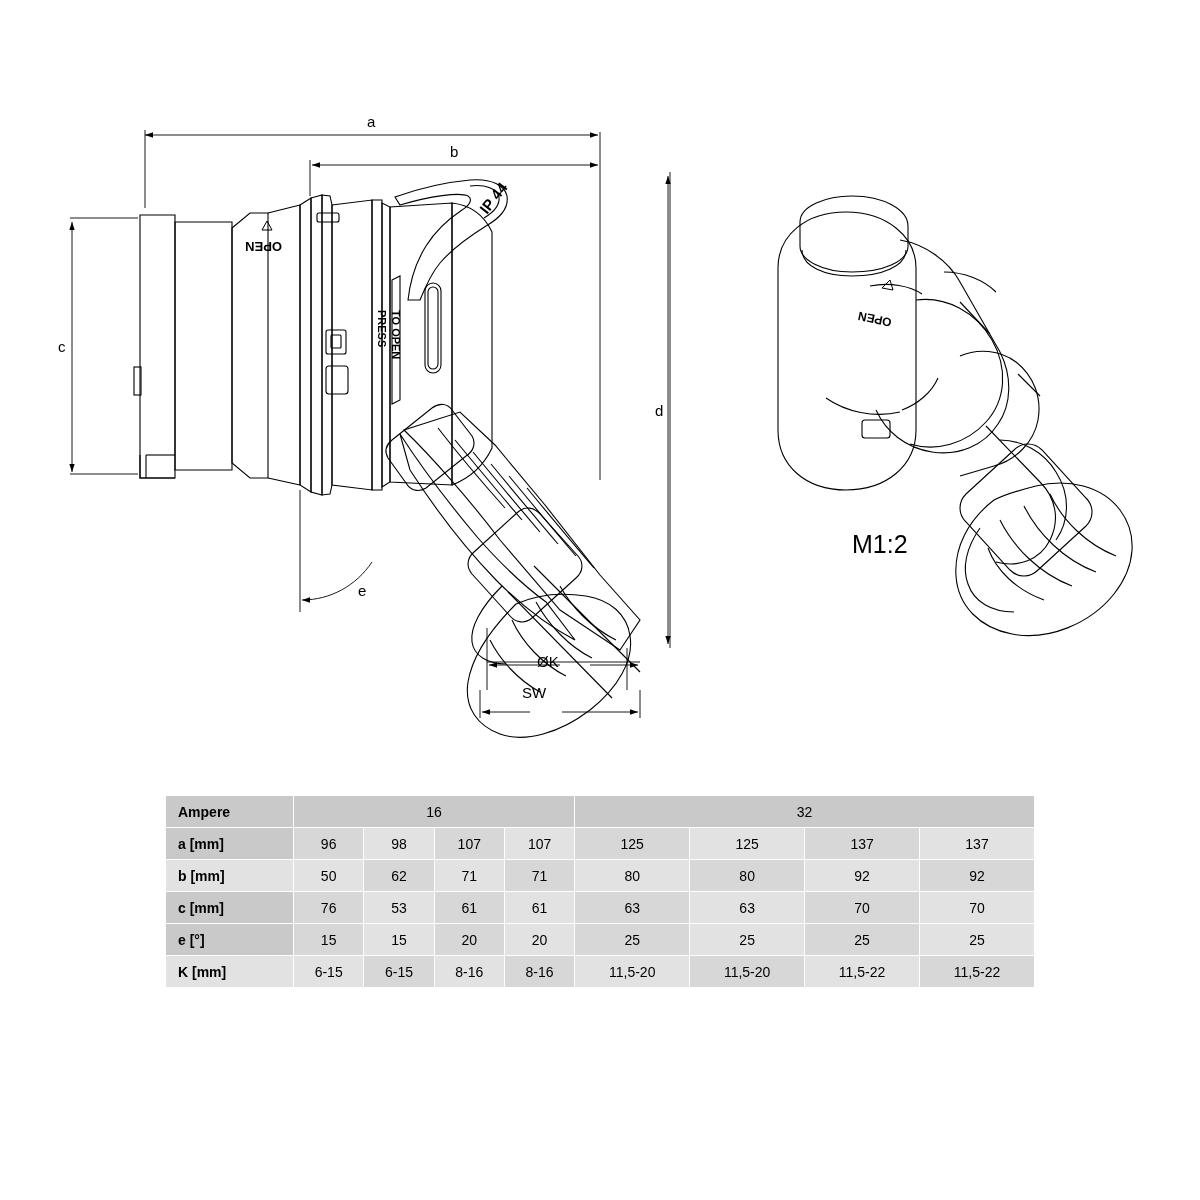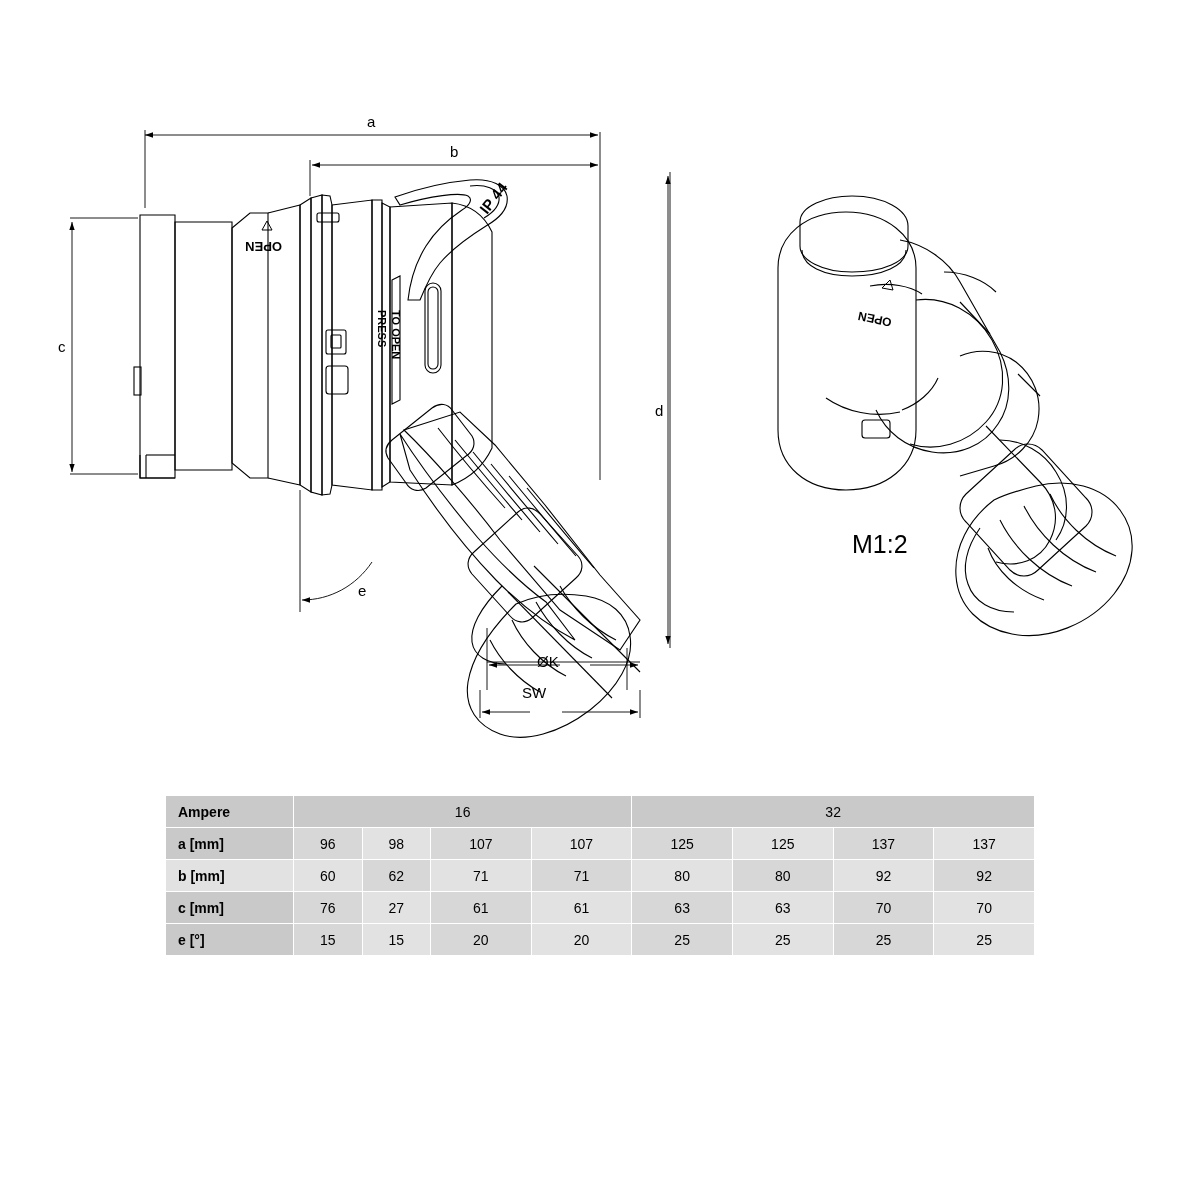--- a/index.html
+++ b/index.html
@@ -265,34 +265,34 @@
         <td class="sh-mid">107</td>
         <td class="sh-light">107</td>
         <td class="sh-mid">125</td>
         <td class="sh-light">125</td>
         <td class="sh-mid">137</td>
         <td class="sh-light">137</td>
       </tr>
 
       <tr>
         <td class="rowhead sh-light">b [mm]</td>
-        <td class="sh-light bold">60</td>
+        <td class="sh-light bold">50</td>
         <td class="sh-mid bold">62</td>
         <td class="sh-light bold">71</td>
         <td class="sh-mid bold">71</td>
         <td class="sh-light bold">80</td>
         <td class="sh-mid bold">80</td>
         <td class="sh-light bold">92</td>
         <td class="sh-mid bold">92</td>
       </tr>
 
       <tr>
         <td class="rowhead sh-dark">c [mm]</td>
         <td class="sh-mid">76</td>
-        <td class="sh-light">27</td>
+        <td class="sh-light">53</td>
         <td class="sh-mid">61</td>
         <td class="sh-light">61</td>
         <td class="sh-mid">63</td>
         <td class="sh-light">63</td>
         <td class="sh-mid">70</td>
         <td class="sh-light">70</td>
       </tr>
 
 
       <tr>
@@ -300,17 +300,28 @@
         <td class="sh-mid">15</td>
         <td class="sh-light">15</td>
         <td class="sh-mid">20</td>
         <td class="sh-light">20</td>
         <td class="sh-mid">25</td>
         <td class="sh-light">25</td>
         <td class="sh-mid">25</td>
         <td class="sh-light">25</td>
       </tr>
 
+      <tr>
+        <td class="rowhead sh-light">K [mm]</td>
+        <td class="sh-light bold">6-15</td>
+        <td class="sh-mid bold">6-15</td>
+        <td class="sh-light bold">8-16</td>
+        <td class="sh-mid bold">8-16</td>
+        <td class="sh-light bold">11,5-20</td>
+        <td class="sh-mid bold">11,5-20</td>
+        <td class="sh-light bold">11,5-22</td>
+        <td class="sh-mid bold">11,5-22</td>
+      </tr>
 
     </tbody>
   </table>
 
 </div>
 
 </body></html>

